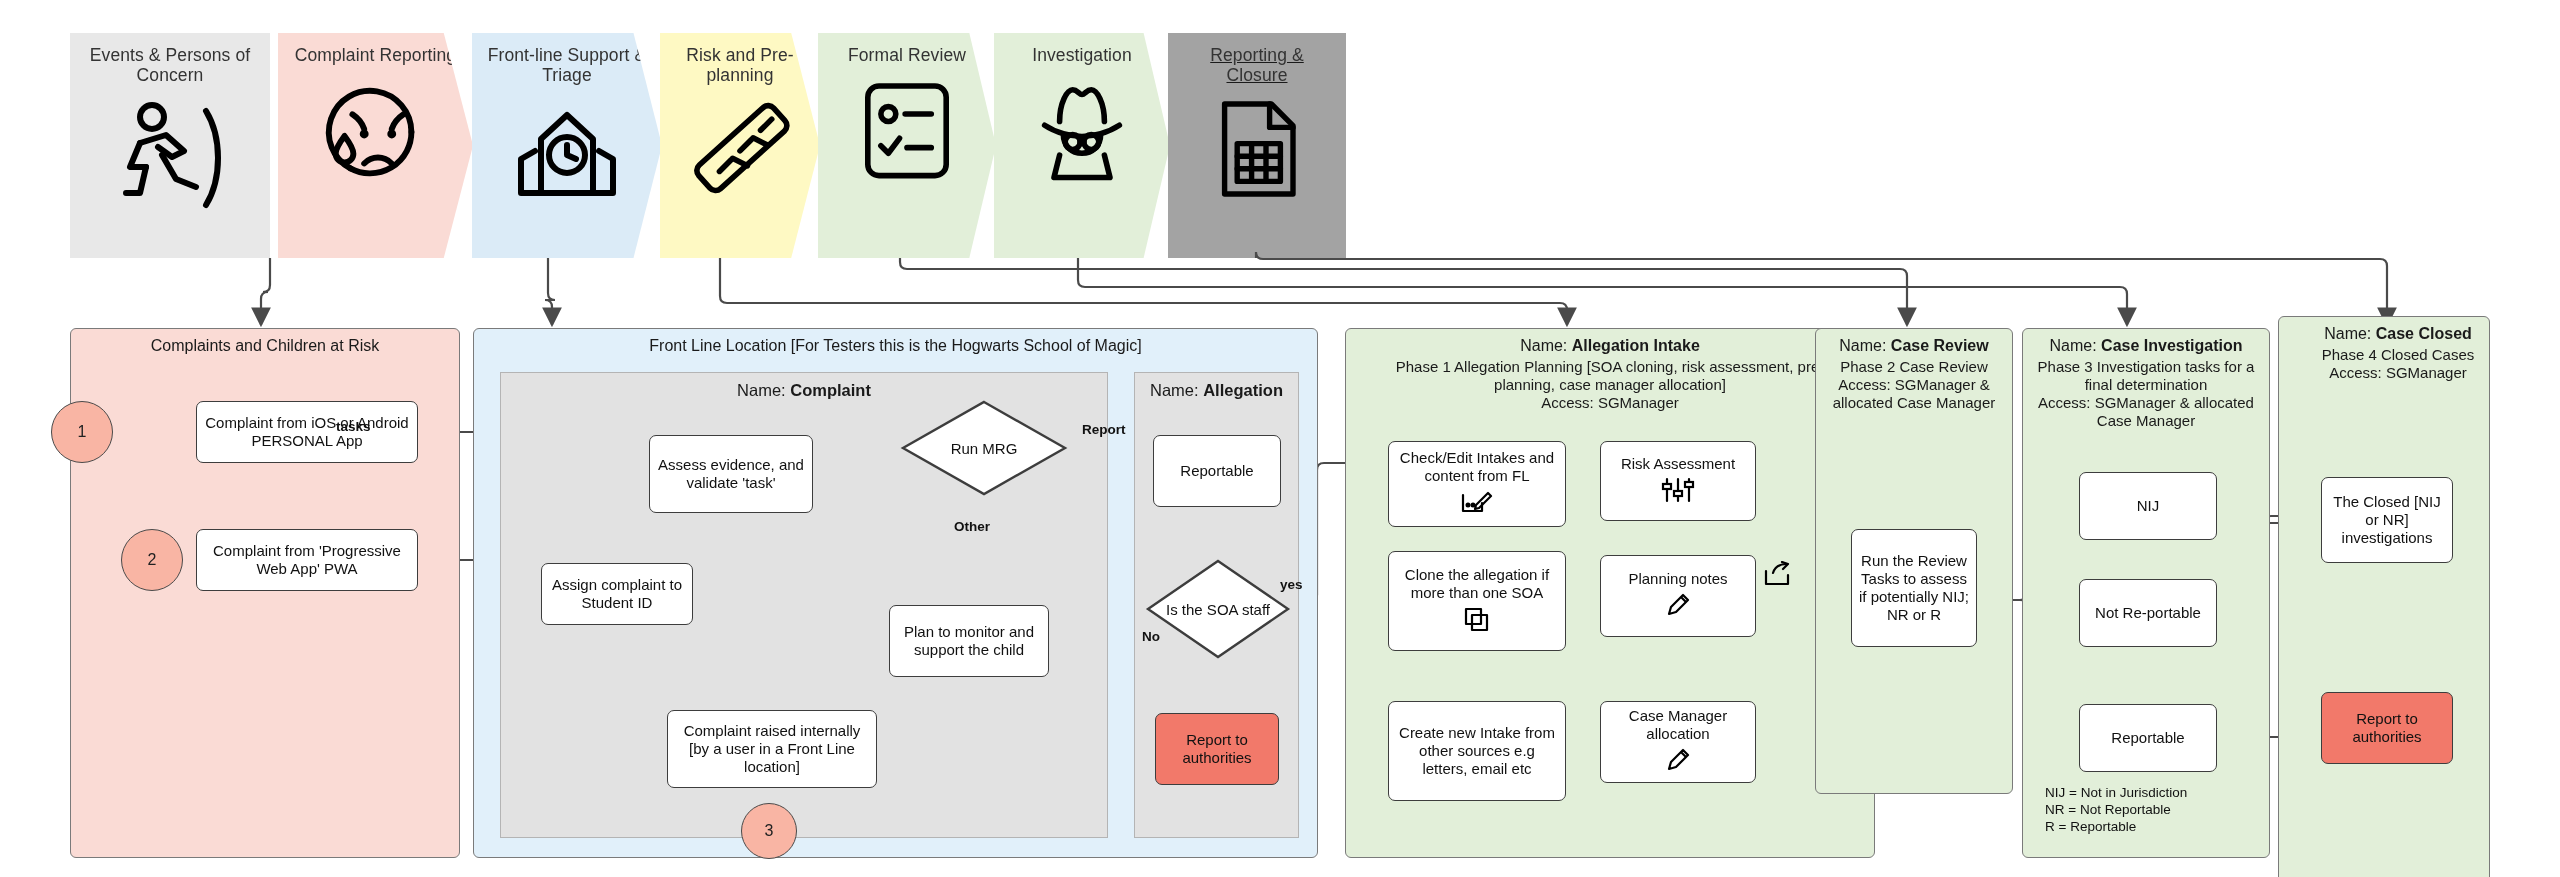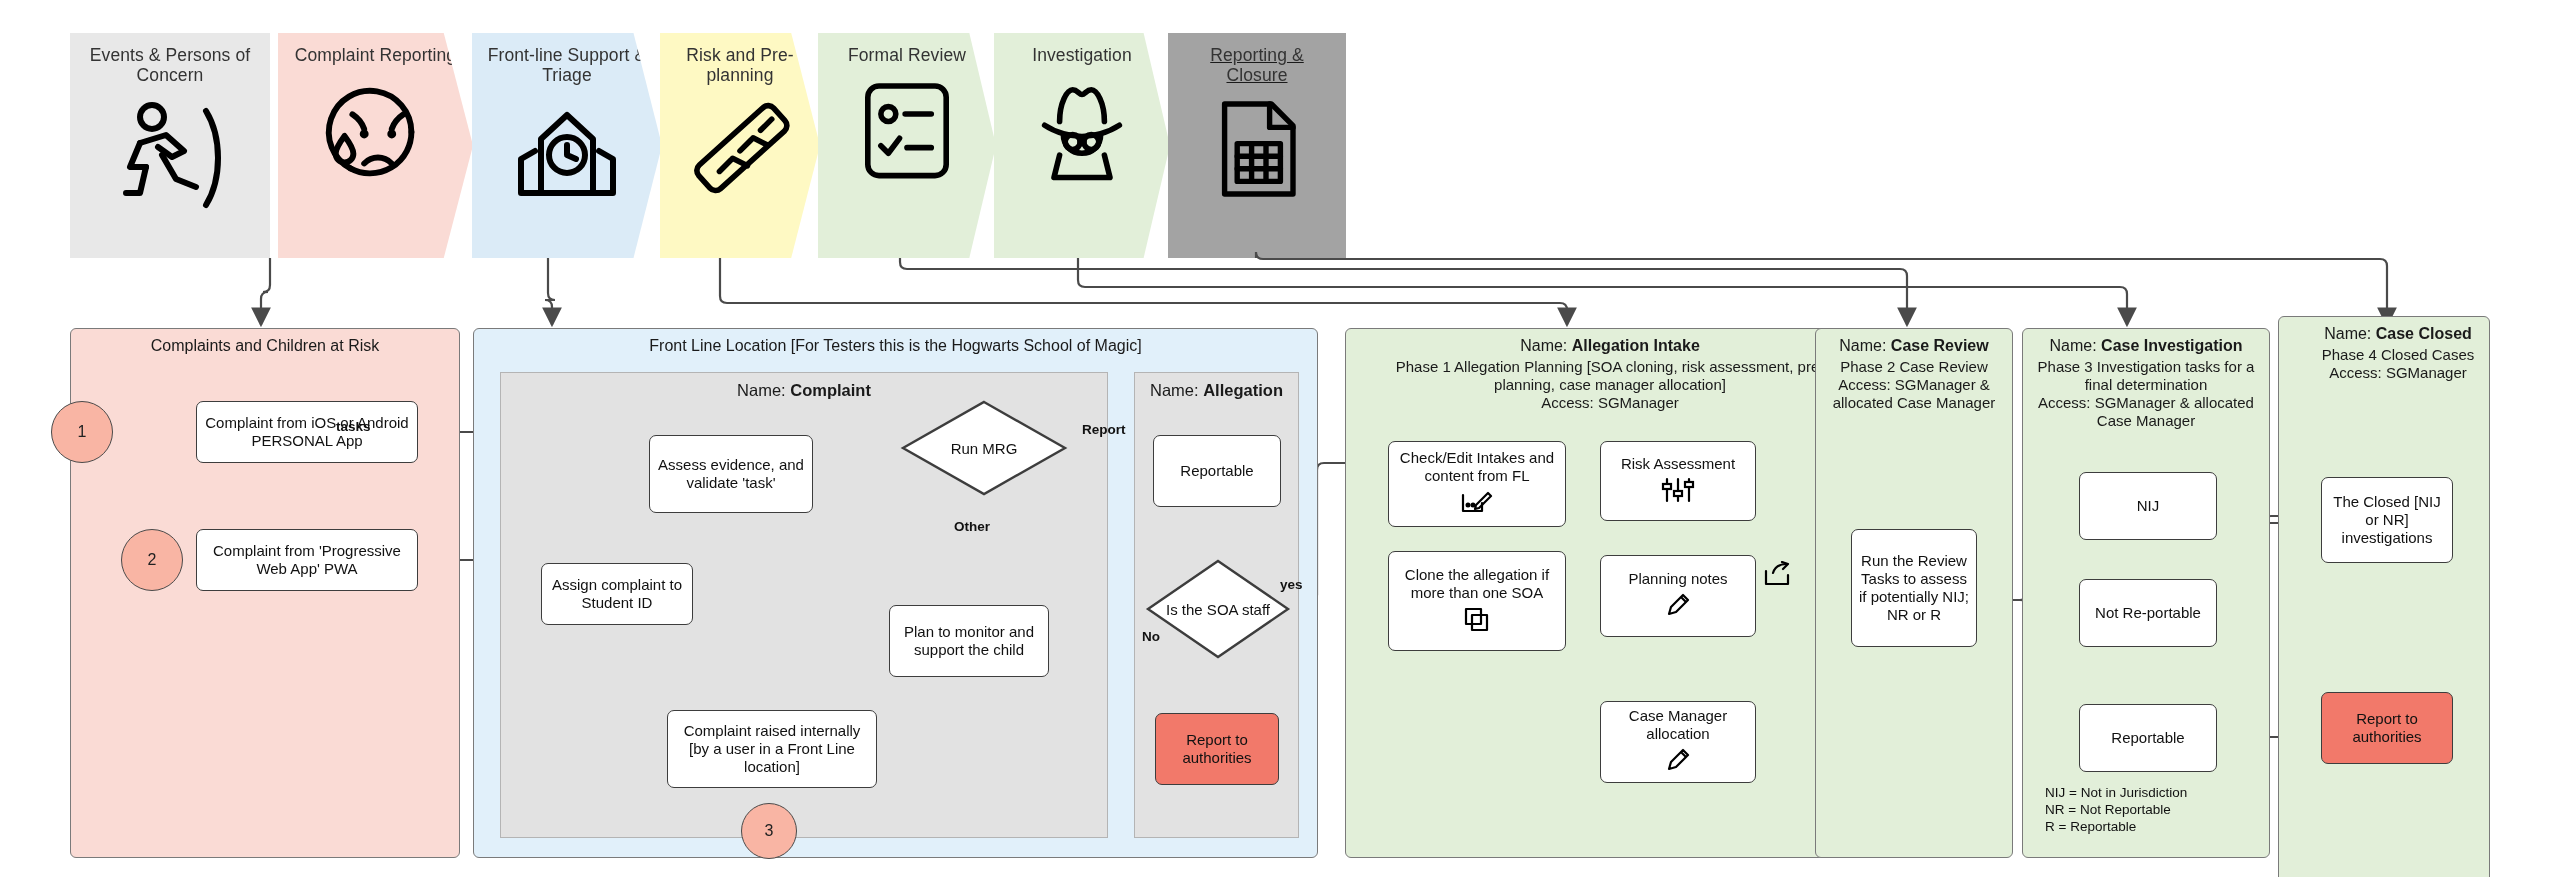--- a/index.html
+++ b/index.html
@@ -365,20 +365,21 @@
     <div class="node stacked" style="left:42px; top:222px; width:178px; height:100px;">
       <span class="nlabel">Clone the allegation if more than one SOA</span>
       <span class="nicon">
         <svg width="28" height="26" viewBox="0 0 28 26" fill="none" stroke="#000" stroke-width="2.2" stroke-linejoin="round">
           <rect x="3" y="3" width="15" height="15"></rect>
             <rect x="9" y="9" width="15" height="15"></rect>
         </svg>
       </span>
     </div>
 
+    <div class="node" style="left:42px; top:372px; width:178px; height:100px;">Create new Intake from other sources e.g letters, email etc</div>
 
     <div class="node stacked" style="left:254px; top:112px; width:156px; height:80px;">
       <span class="nlabel">Risk Assessment</span>
       <span class="nicon">
         <svg width="36" height="26" viewBox="0 0 36 26" fill="none" stroke="#000" stroke-width="2.2" stroke-linecap="round">
           <path d="M7 2 L7 24 M18 2 L18 24 M29 2 L29 24"></path>
           <rect x="3" y="7" width="8" height="5" fill="#fff"></rect>
             <rect x="14" y="14" width="8" height="5" fill="#fff"></rect>
             <rect x="25" y="5" width="8" height="5" fill="#fff"></rect>
         </svg>
@@ -406,21 +407,21 @@
       <span class="nlabel">Case Manager allocation</span>
       <span class="nicon">
         <svg width="26" height="26" viewBox="0 0 26 26" fill="none" stroke="#000" stroke-width="2.2" stroke-linejoin="round">
           <path d="M4 22 L6 15 L18 3 L23 8 L11 20 Z"></path>
             <path d="M16 5 L21 10"></path>
         </svg>
       </span>
     </div>
   </div>
 
-  <div class="panel" style="left:1815px; top:328px; width:198px; height:530px; background:#e2efd9;">
+  <div class="panel" style="left:1815px; top:328px; width:198px; height:466px; background:#e2efd9;">
     <div class="panel-title">
       <span>Name: </span><b>Case Review</b>
     </div>
     <div class="panel-sub" style="padding-top:2px;">Phase 2 Case Review</div>
     <div class="panel-sub" style="padding:0 10px;">Access: SGManager &amp; allocated Case Manager</div>
 
     <div class="node" style="left:35px; top:200px; width:126px; height:118px;">Run the Review Tasks to assess if potentially NIJ; NR or R</div>
   </div>
 
   <div class="panel" style="left:2022px; top:328px; width:248px; height:530px; background:#e2efd9;">

